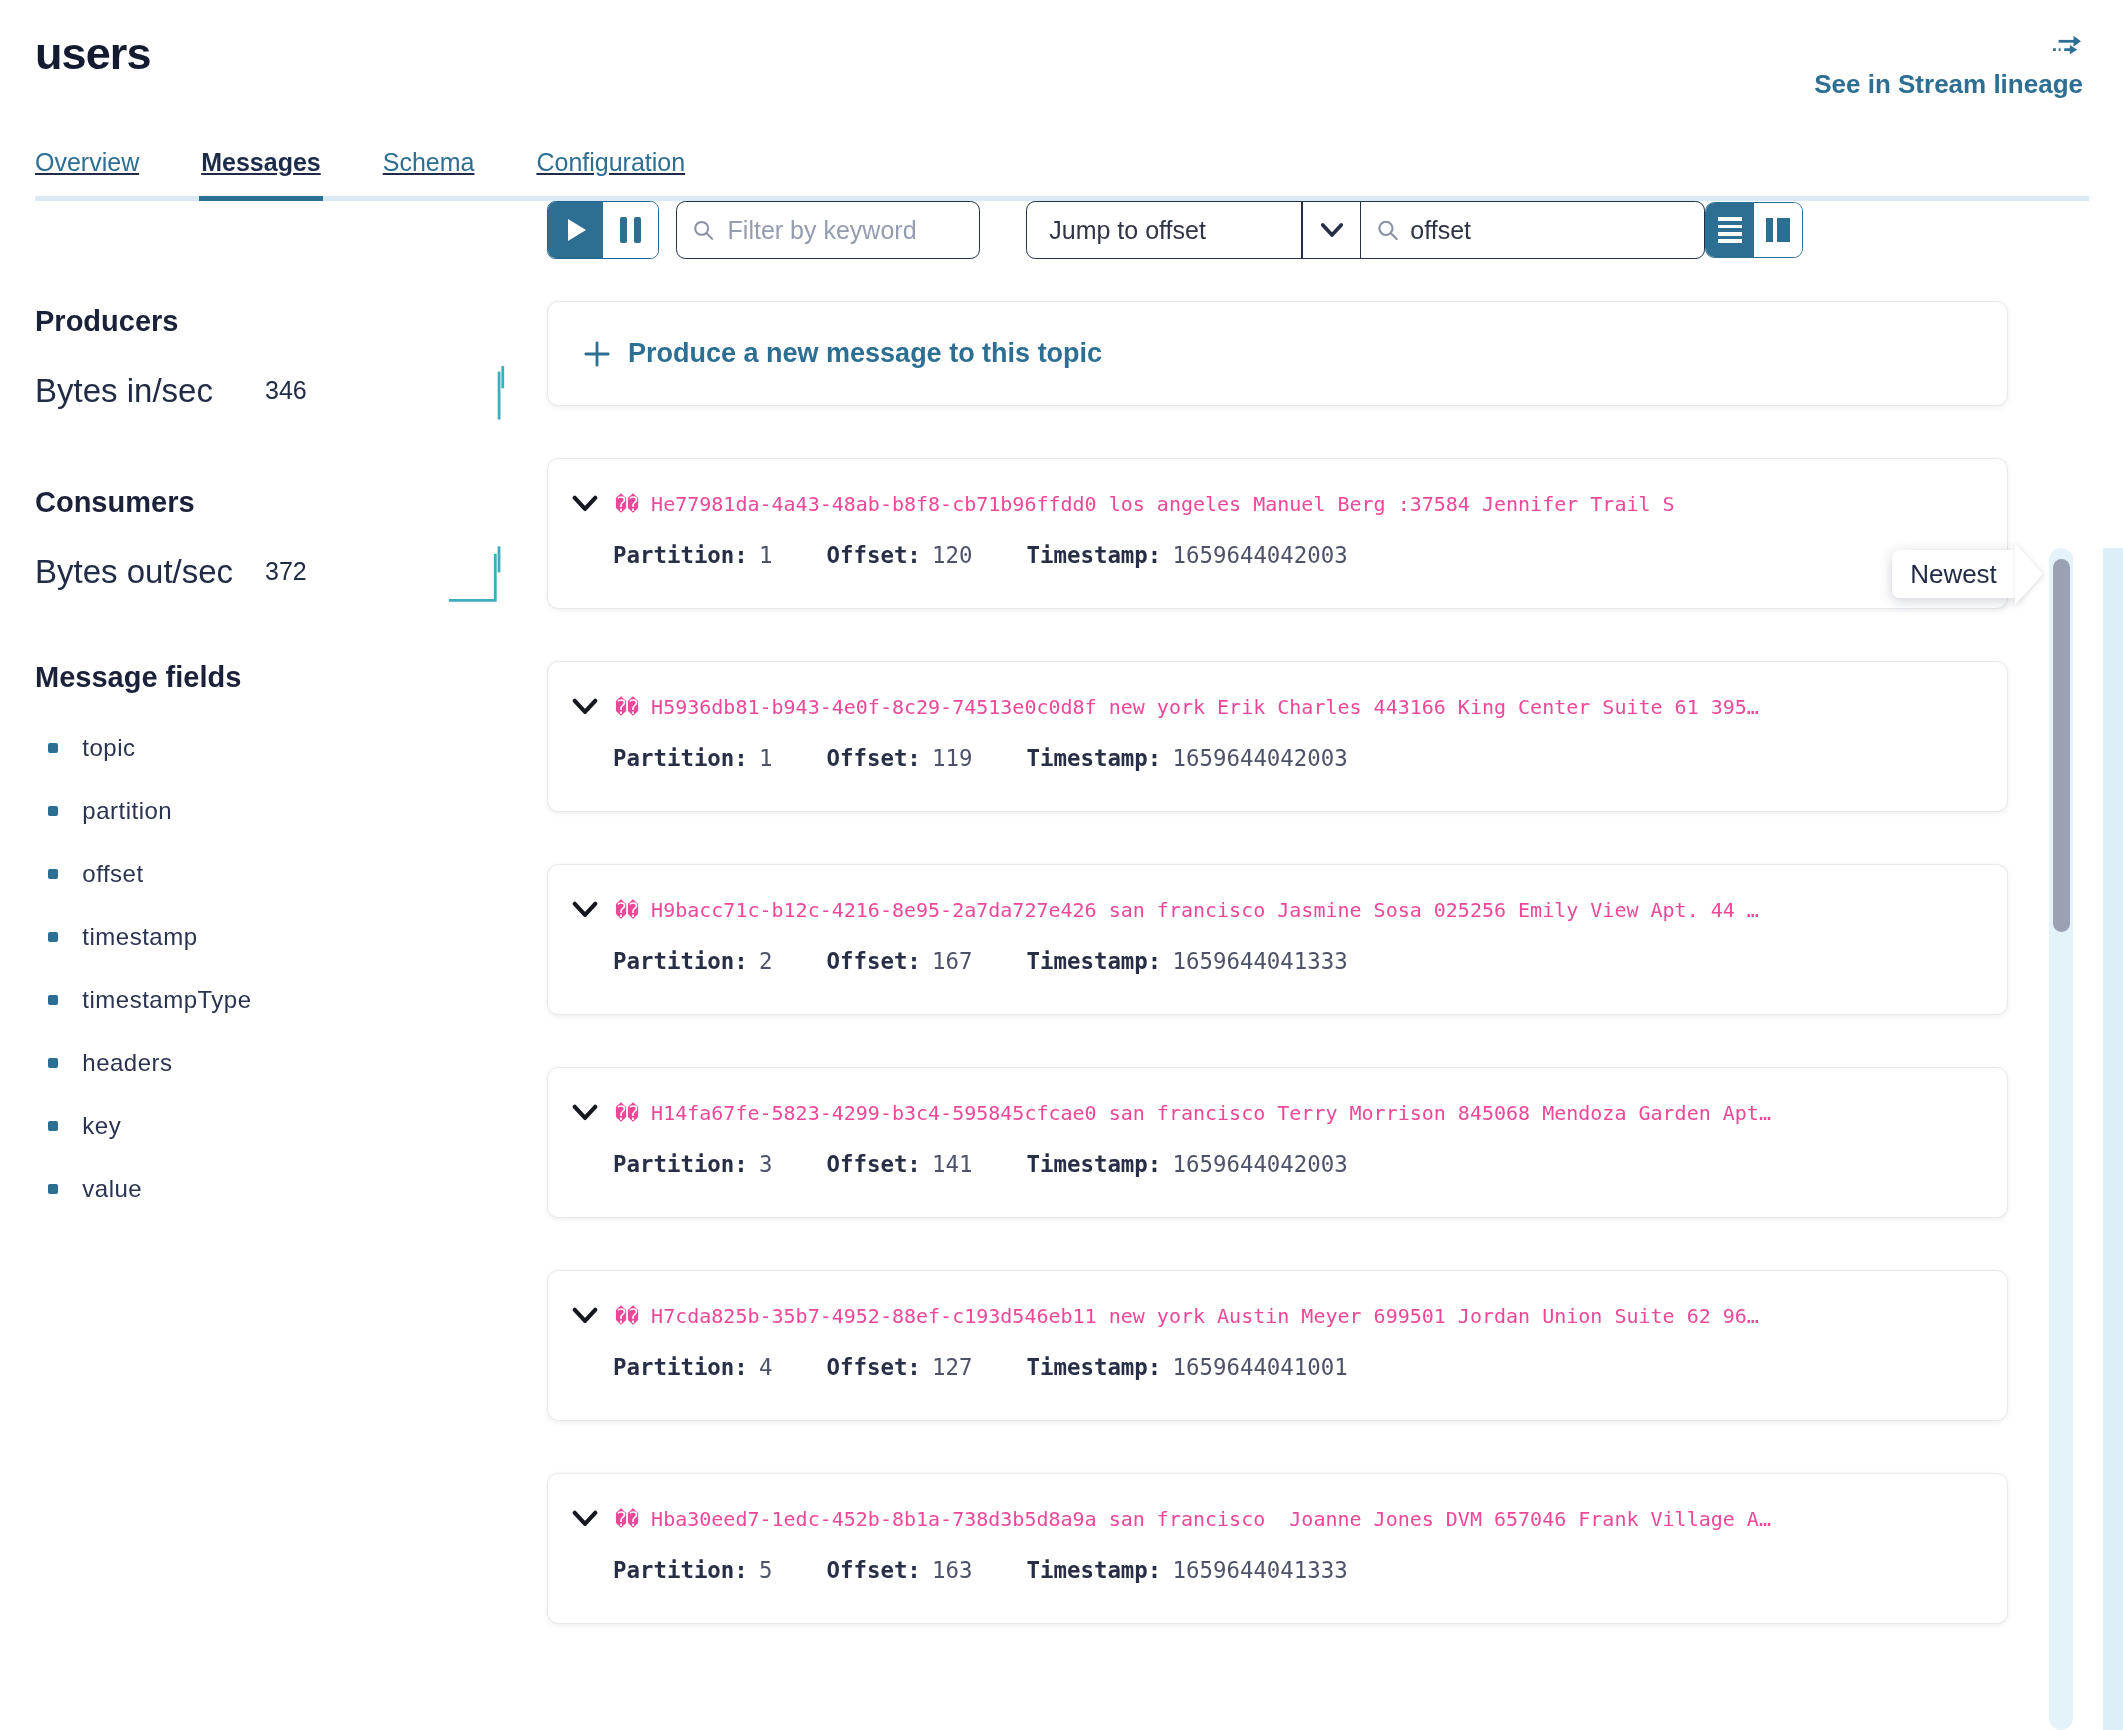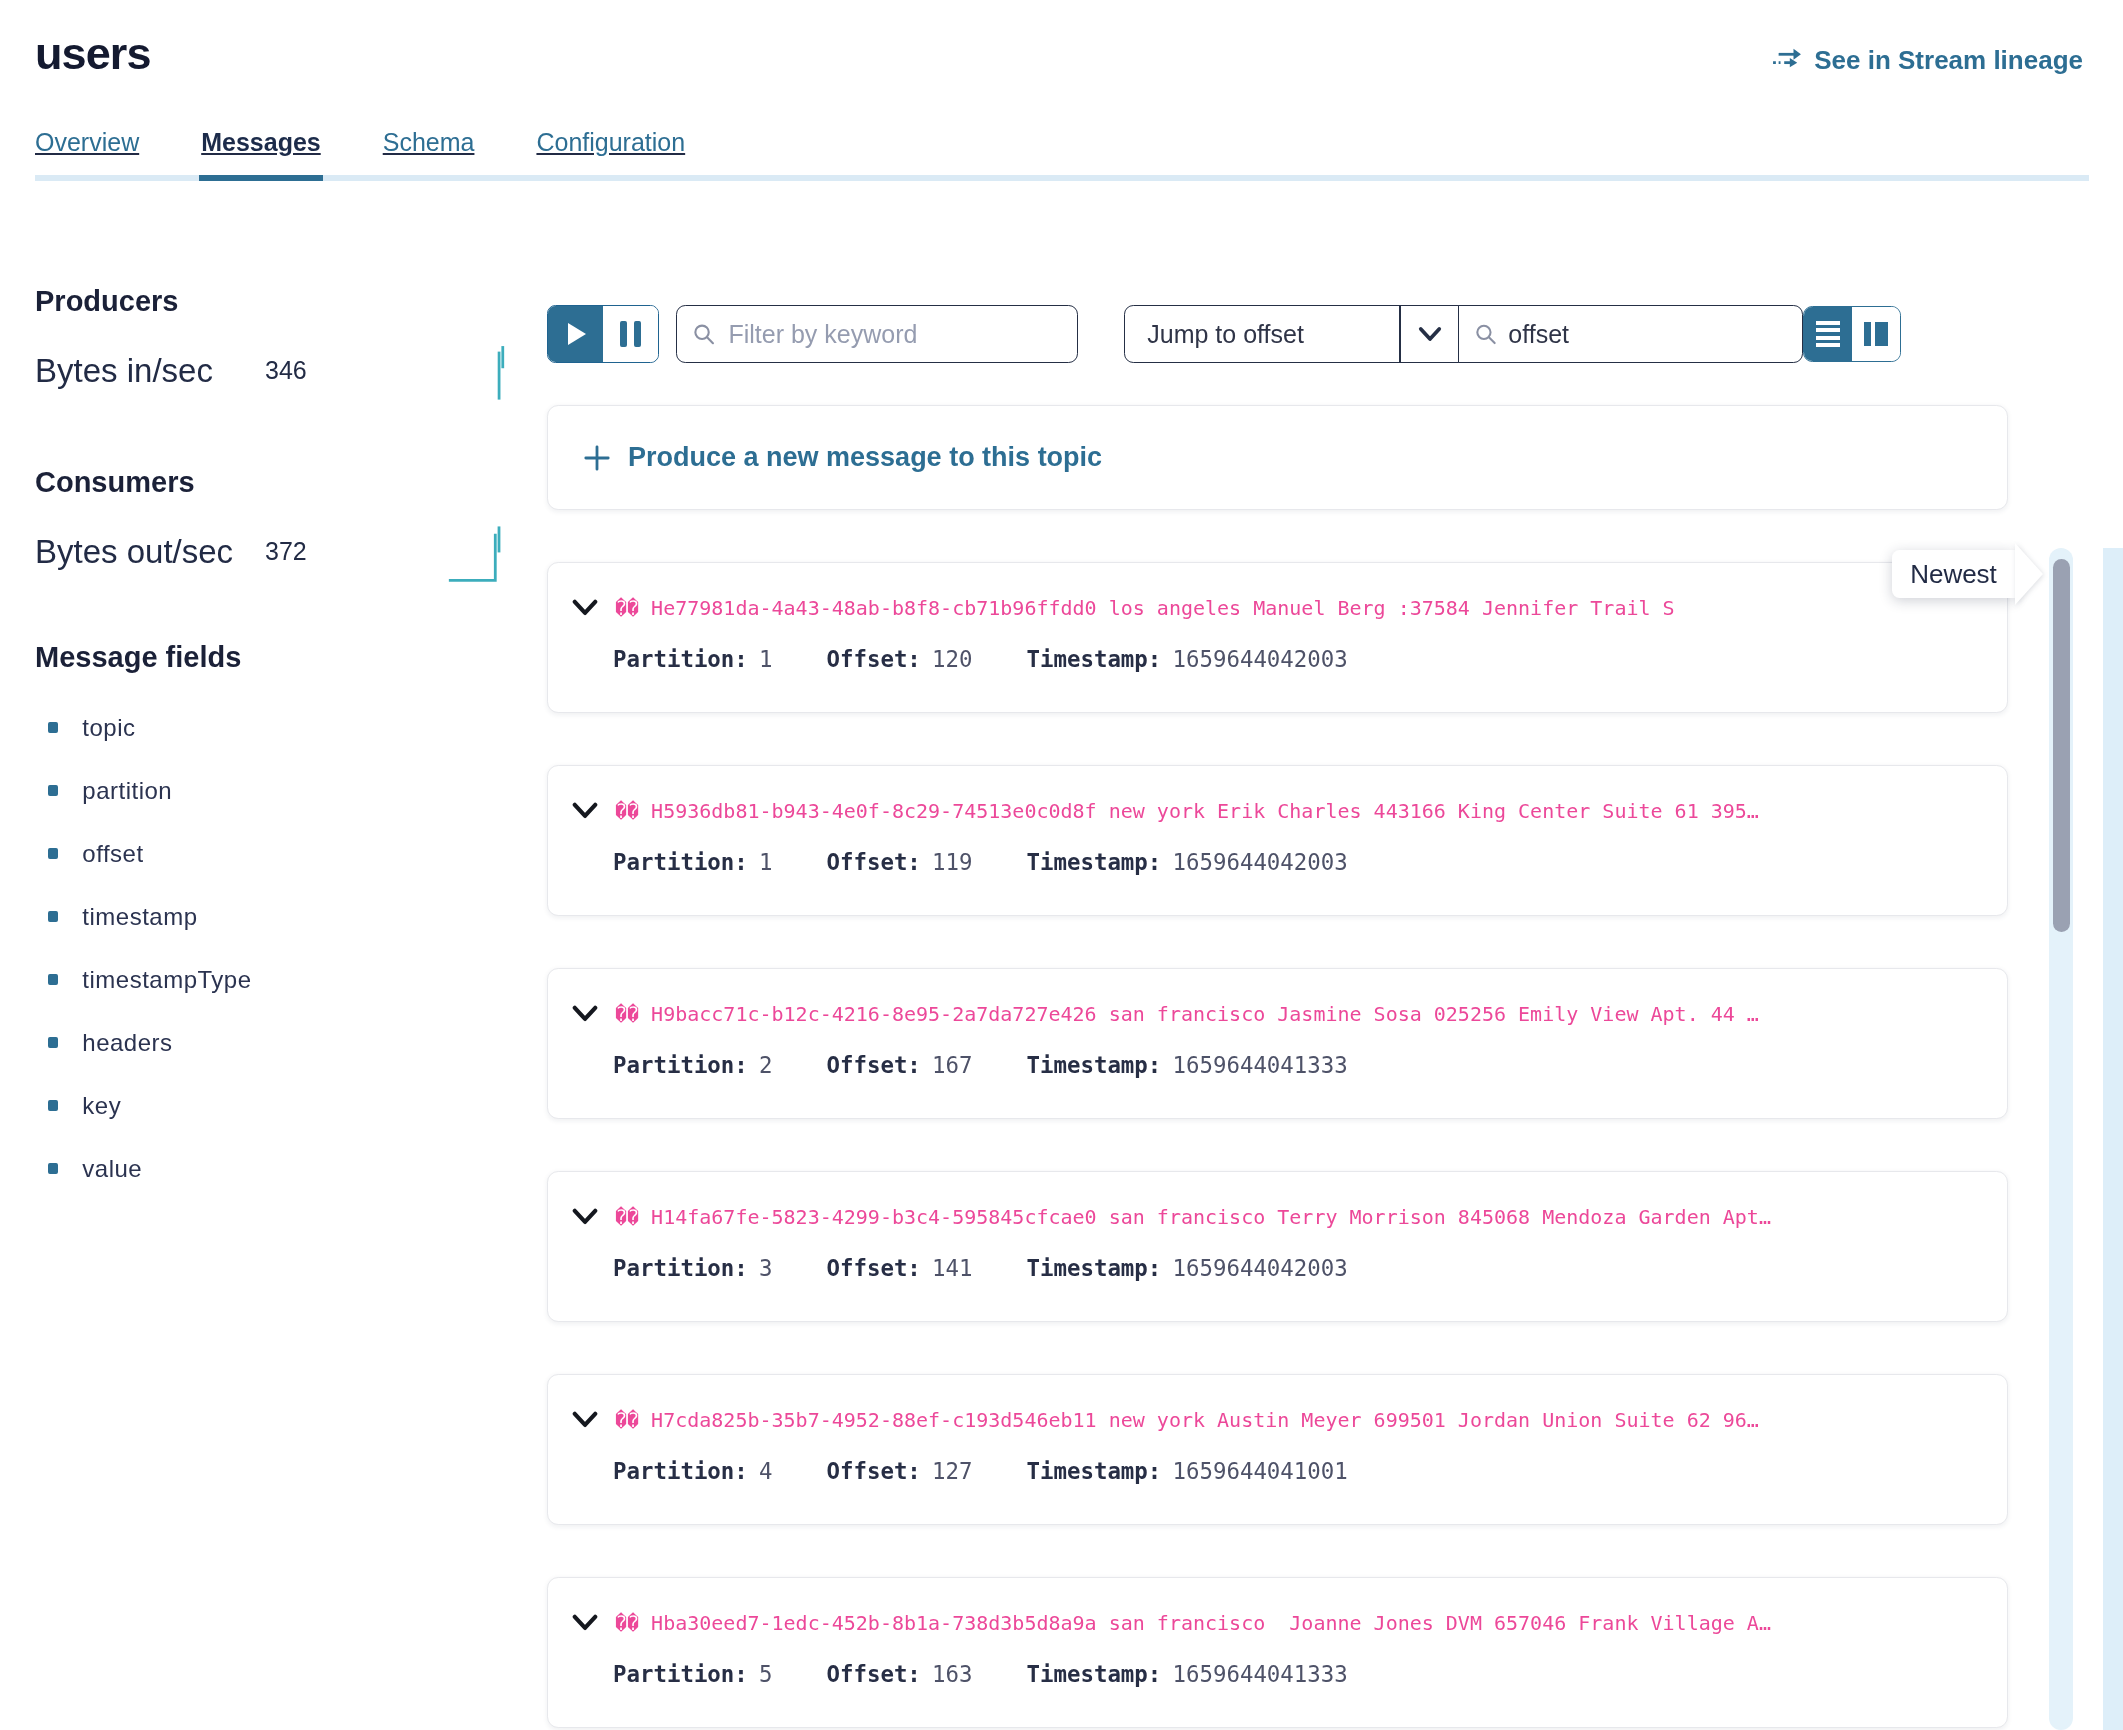--- a/index.html
+++ b/index.html
@@ -3,21 +3,21 @@
 <meta charset="utf-8">
 <style>
   * { margin:0; padding:0; box-sizing:border-box; }
   html,body { background:#ffffff; }
   body { font-family:"Liberation Sans", sans-serif; color:#222b45; }
   .page { position:relative; width:2124px; height:1730px; overflow:hidden; background:#fff; }
 
   
   .header-row { display:flex; justify-content:space-between; align-items:flex-start; padding:28px 41px 0 35px; }
   .page-title { font-size:45px; font-weight:700; color:#141a30; letter-spacing:-0.9px; }
-  .lineage-link { display:flex; align-items:flex-start; gap:11.2px; color:#2d6e93; font-size:26px; font-weight:700; margin-top:17px; cursor:pointer; }
+  .lineage-link { display:flex; align-items:flex-end; gap:11.2px; color:#2d6e93; font-size:26px; font-weight:700; margin-top:4px; cursor:pointer;flex-direction:column; }
 
   
   .tabs-row { position:relative; margin:48px 35px 0 35px;text-decoration:underline; }
   .tabs { display:flex; gap:62px; }
   .tab { font-size:25px; color:#2d6e93; padding-bottom:24px; cursor:pointer; }
   .tab.active { color:#1c2b4a; font-weight:700; position:relative; }
   .tab.active::after { content:""; position:absolute; left:-1.9px; right:-1.9px; bottom:0; height:5.6px; background:#2d6e93; z-index:2; }
   .tabs-track { position:absolute; left:0; right:0; bottom:0; height:5.6px; background:#daeaf5; }
 
   
@@ -33,21 +33,21 @@
   .metric-row { display:flex; align-items:center; margin-top:30px; height:45px; }
   .metric-label { font-size:33px; color:#222b45; width:230px; }
   .metric-value { font-size:25px; color:#222b45; }
   .spark { margin-left:auto; overflow:visible; }
   .fields-list { list-style:none; margin-top:41px; }
   .field-item { display:flex; align-items:center; margin-bottom:38px; height:25px; cursor:pointer; }
   .bullet { width:10.3px; height:10.3px; background:#2d6e93; border-radius:1.9px; margin-left:13px; flex:none; }
   .field-label { font-size:24px; color:#2b3350; margin-left:24px; letter-spacing:0.5px; }
 
   
-  .toolbar { display:flex; align-items:center; margin-top:124px; width:1354px; }
+  .toolbar { display:flex; align-items:center; width:1256px; }
   .seg-group { display:flex; height:58px; border:1.9px solid #1f6390; border-radius:8.4px; overflow:hidden; flex:none; }
   .seg { width:55px; display:flex; align-items:center; justify-content:center; cursor:pointer; background:#fff; }
   .seg.active { background:#2d6e93; }
   .play-tri { width:0; height:0; border-left:18.6px solid #fff; border-top:11.2px solid transparent; border-bottom:11.2px solid transparent; margin-left:3.7px; }
   .pause-bars { display:flex; gap:6.5px; }
   .pause-bars span { width:7.5px; height:26px; background:#2d6e93; border-radius:1.9px; }
 
   .filter-box { display:flex; align-items:center; height:58px; width:522px; margin-left:17px; border:1.9px solid #252f45; border-radius:9.3px; padding:0 15px; background:#fff; }
   .filter-box input { border:none; outline:none; font-size:25px; color:#2f3447; margin-left:13px; width:100%; font-family:"Liberation Sans",sans-serif; }
   .filter-box input::placeholder { color:#959cb0; }

